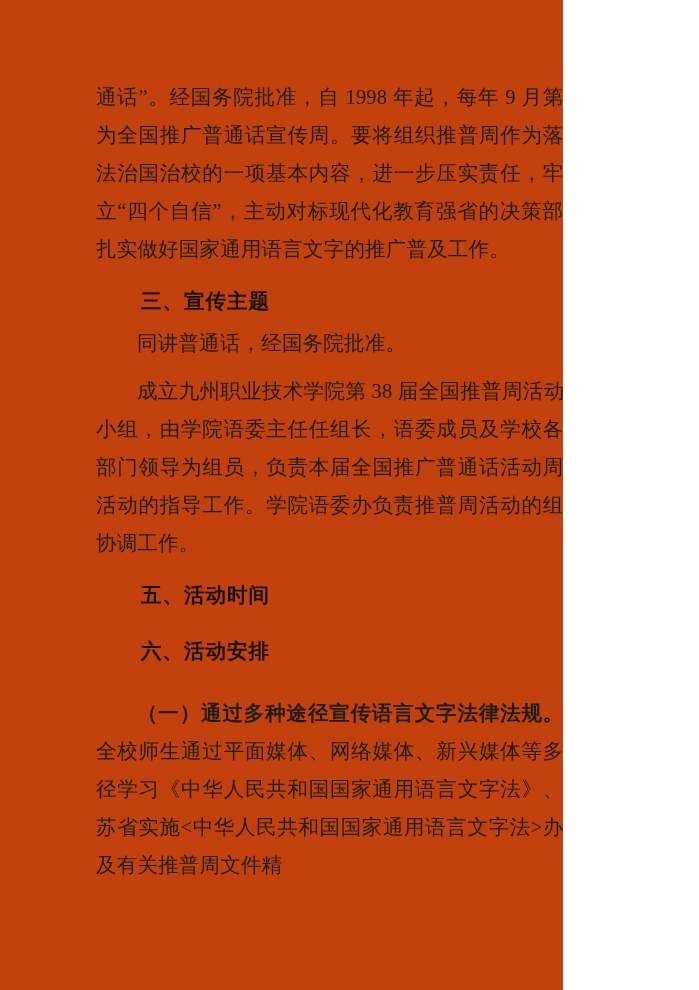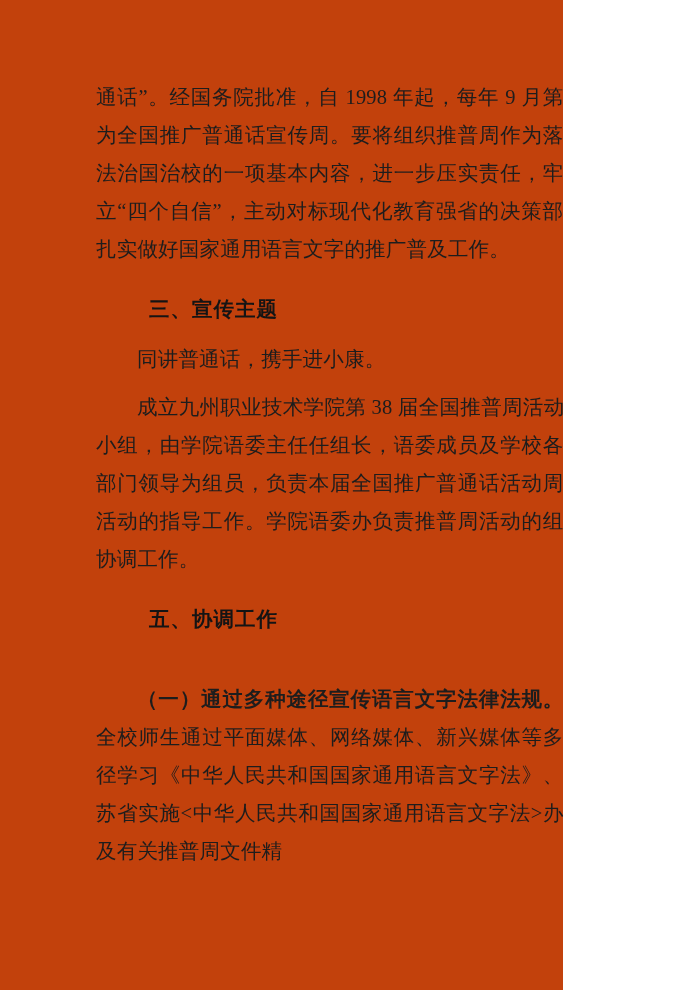--- a/index.html
+++ b/index.html
@@ -33,21 +33,21 @@
     color: #1d1d1d;
   }
   .para.indent {
     text-indent: 41px;
   }
   .heading {
     font-size: 20.5px;
     line-height: 38px;
     font-weight: bold;
     font-family: "Liberation Sans", "DejaVu Sans", sans-serif;
-    margin: 12px;
+    margin: 4px;
     text-indent: 41px;
     letter-spacing: 1px;
     color: #141414;
   }
   .gap-med { height: 10px; }
   .gap-large { height: 20px; }
   .sub-lead {
     font-weight: bold;
     font-family: "Liberation Sans", "DejaVu Sans", serif;
     letter-spacing: 0.5px;
@@ -56,27 +56,28 @@
 </head>
 <body>
 
 <div class="page">
   <div class="content">
 
     <p class="para">通话”。经国务院批准，自 1998 年起，每年 9 月第三周为全国推广普通话宣传周。要将组织推普周作为落实依法治国治校的一项基本内容，进一步压实责任，牢固树立“四个自信”，主动对标现代化教育强省的决策部署，扎实做好国家通用语言文字的推广普及工作。</p>
 
     <div class="gap-med"></div>
     <h2 class="heading">三、宣传主题</h2>
-    <p class="para indent">同讲普通话，携手进小康。</p>
+    <p class="para indent">同讲普通话，经国务院批准。</p>
 
     <div class="gap-med"></div>
     <p class="para indent">成立九州职业技术学院第 38 届全国推普周活动领导小组，由学院语委主任任组长，语委成员及学校各职能部门领导为组员，负责本届全国推广普通话活动周各项活动的指导工作。学院语委办负责推普周活动的组织、协调工作。</p>
 
     <div class="gap-med"></div>
-    <h2 class="heading">五、协调工作</h2>
+    <h2 class="heading">五、活动时间</h2>
 
     <div class="gap-med"></div>
+    <h2 class="heading">六、活动安排</h2>
 
     <div class="gap-large"></div>
     <p class="para indent"><span class="sub-lead">（一）通过多种途径宣传语言文字法律法规。</span><span>组织全校师生通过平面媒体、网络媒体、新兴媒体等多种途径学习《中华人民共和国国家通用语言文字法》、《江苏省实施&lt;中华人民共和国国家通用语言文字法&gt;办法》及有关推普周文件精</span></p>
 
   </div>
 </div>
 
 </body></html>

